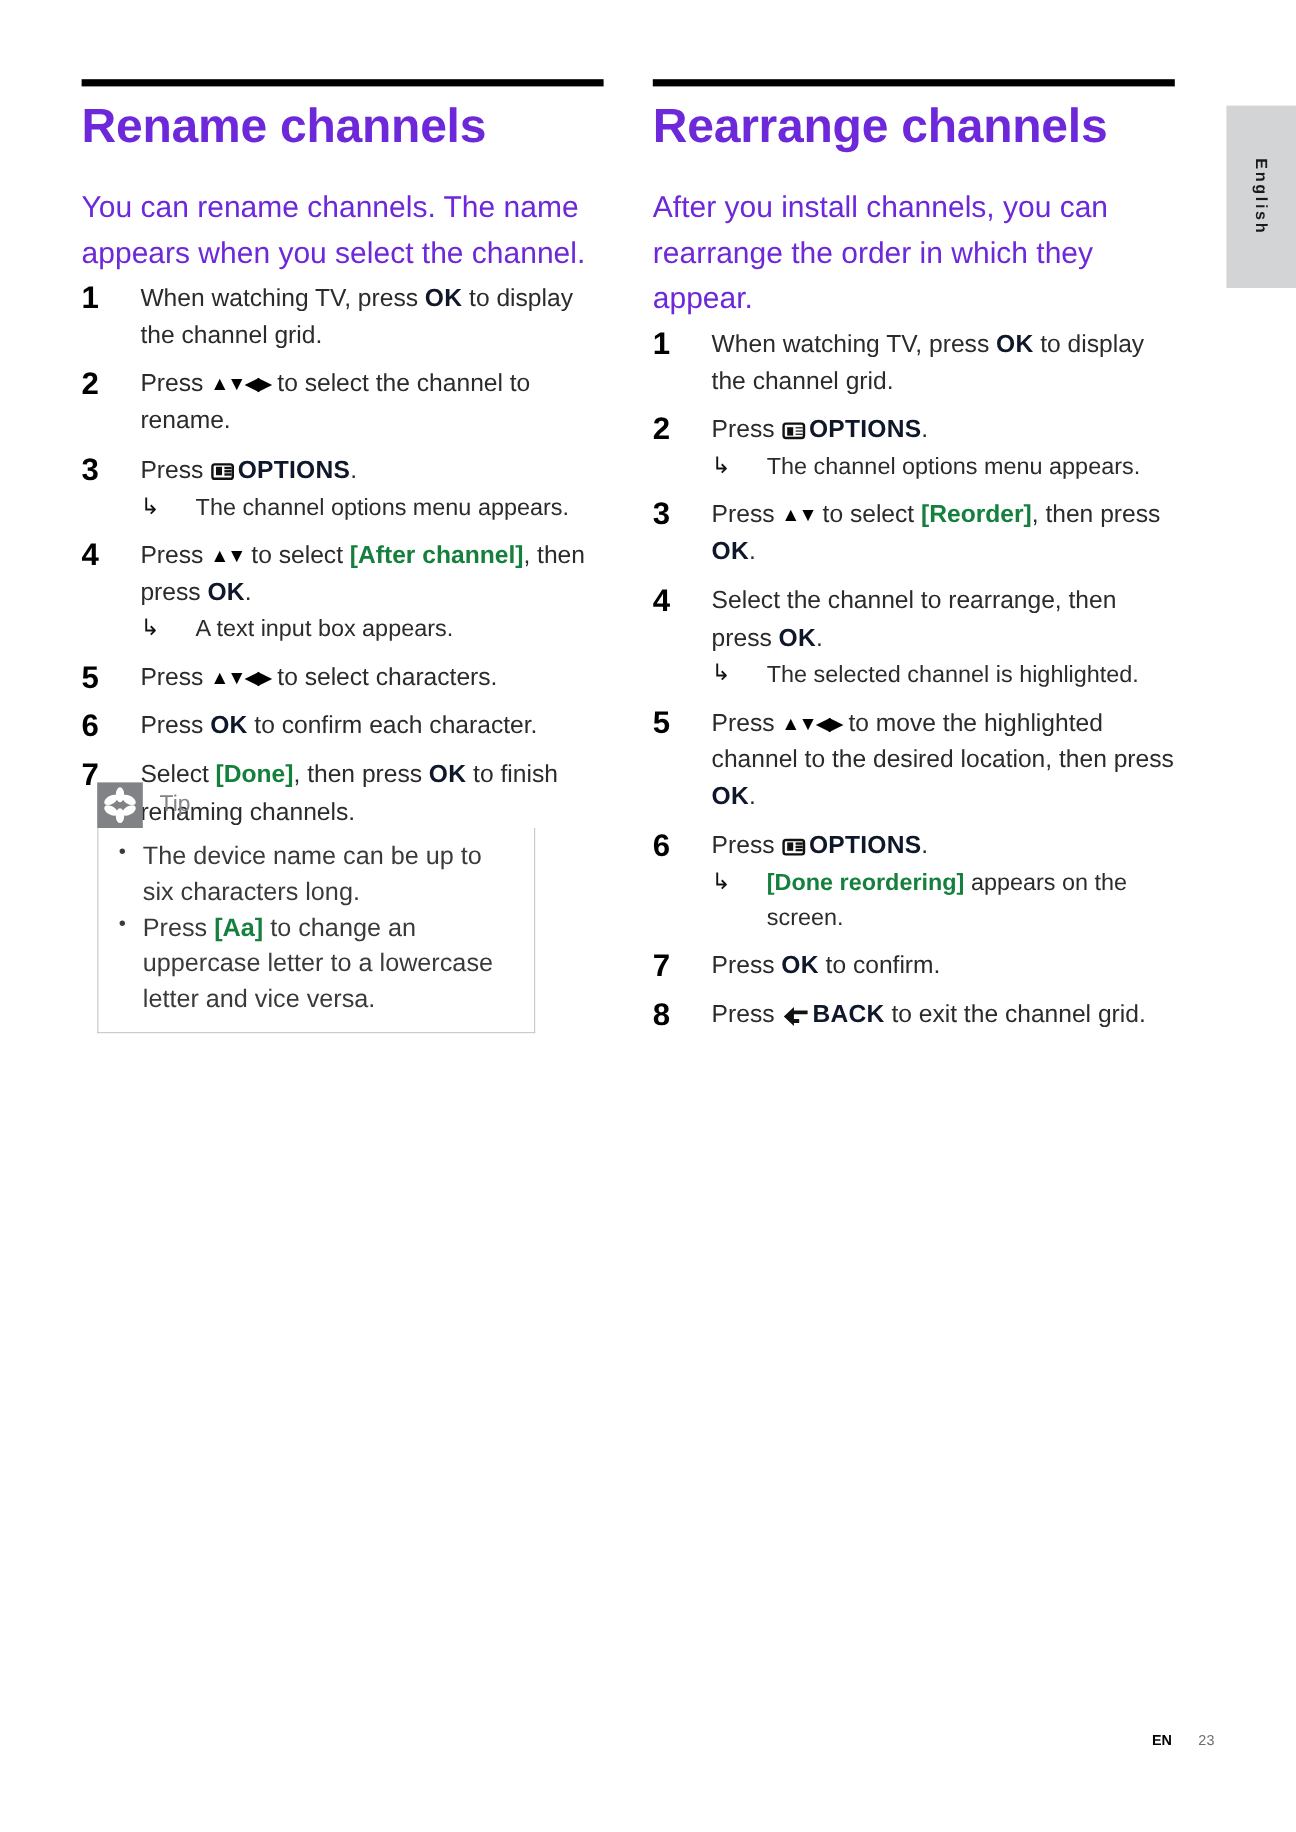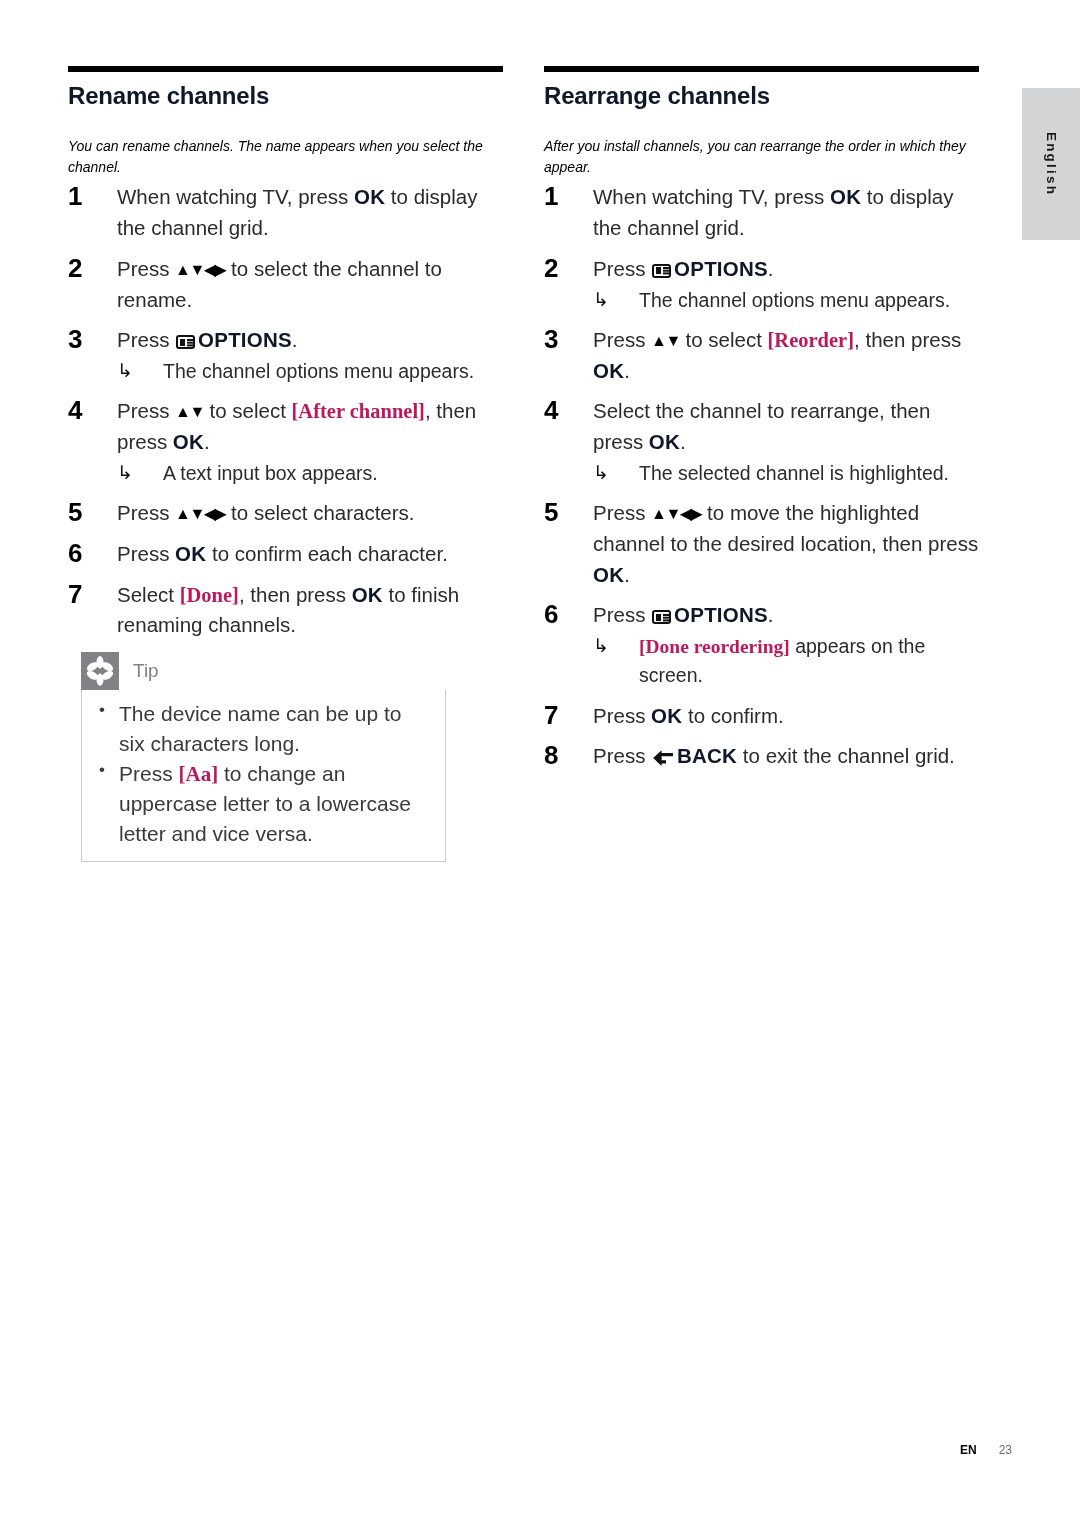--- a/index.html
+++ b/index.html
@@ -51,33 +51,32 @@
   .col-left  { left: 68px; }
   .col-right { left: 544px; }
 
   .head-rule {
     height: 6px;
     background: #000000;
     margin-bottom: 11px;
   }
   h1.section-title {
     margin: 0 0 26px 0;
-    font-size: 24px;
+    font-size: 40px;
     font-weight: bold;
     letter-spacing: -0.2px;
-    color: #0f172a;
+    color: #6d28d9;
     line-height: 1.12;
   }
 
   p.intro {
     margin: 0 0 4px 0;
-    font-size: 14px;
+    font-size: 25px;
     line-height: 1.52;
-    color: #000000;
-    font-style: italic;
+    color: #6d28d9;
   }
 
   
   ol.steps {
     list-style: none;
     margin: 0;
     padding: 0;
   }
   ol.steps > li {
     position: relative;
@@ -111,21 +110,21 @@
     color: #2b2b2b;
   }
   .result .res-arrow {
     position: absolute;
     left: 0;
     top: 0;
     font-size: 19px;
     color: #111;
   }
 
-  b, .bold { font-weight: bold; color: #be185d; font-family: Liberation Serif, serif; }
+  b, .bold { font-weight: bold; color: #15803d; }
   .key { font-weight: bold; color: #0f172a; letter-spacing: 0.2px; }
   .nav-keys {
     font-size: 16px;
     letter-spacing: -1.5px;
     color: #000;
     vertical-align: 1px;
   }
 
   
   .icon-options {

